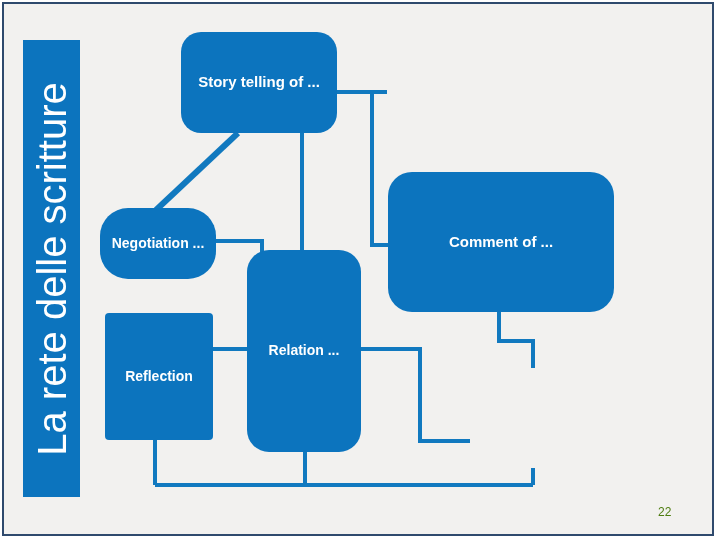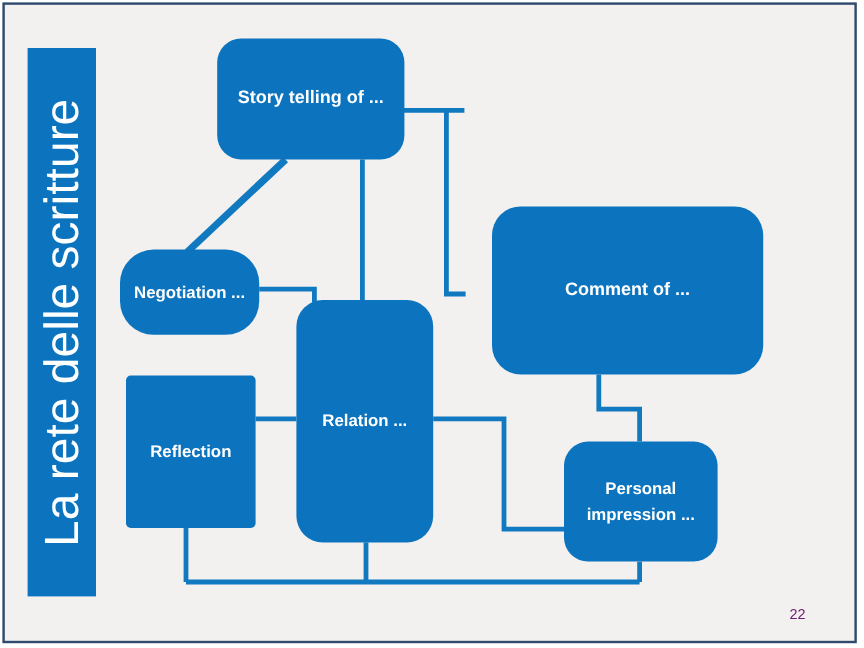--- a/index.html
+++ b/index.html
@@ -79,35 +79,35 @@
     line-height: 1.25;
     padding: 4px 8px;
     border-radius: 18px;
   }
   .node-label { display: block; }
 
   
   #node-story      { left:165px; top:32px;  width:156px; height:101px; font-size:15px; border-radius:20px;margin-left:16px; }
   #node-analysis   { left:387px; top:50px;  width:156px; height:85px;  font-size:15px; border-radius:16px; }
   #node-negotiation{ left:100px; top:208px; width:116px; height:71px;  font-size:14px; border-radius:28px; }
-  #node-comment    { left:388px; top:172px; width:226px; height:140px; font-size:15px; border-radius:24px;margin-left:22px; }
+  #node-comment    { left:388px; top:172px; width:226px; height:140px; font-size:15px; border-radius:24px; }
   #node-relation   { left:247px; top:250px; width:114px; height:202px; font-size:14px; border-radius:22px;align-items:center; }
   #node-reflection { left:105px; top:313px; width:108px; height:127px; font-size:14px; border-radius:4px; }
   #node-personal   { left:470px; top:368px; width:128px; height:100px; font-size:14px; border-radius:20px; }
 
   #node-negotiation .node-label,
   #node-personal .node-label { line-height: 1.5; }
 
   
   #page-number {
     position: absolute;
     left: 658px;
     top: 505px;
     width: 40px;
-    color: #701a75;
+    color: #4d7c0f;
     font-size: 12px;
     text-align: left;
   }
 </style>
 </head>
 <body>
 
 <div id="slide">
   <div id="slide-frame"></div>
 
@@ -160,20 +160,17 @@
     </div>
 
     <div class="node" id="node-relation">
       <span class="node-label">Relation ...</span>
     </div>
 
     <div class="node" id="node-reflection">
       <span class="node-label">Reflection</span>
     </div>
 
-    <div class="node" id="node-personal">
-      <span class="node-label">Personal impression ...</span>
-    </div>
 
   </div>
 
   <div id="page-number">22</div>
 </div>
 
 </body></html>

